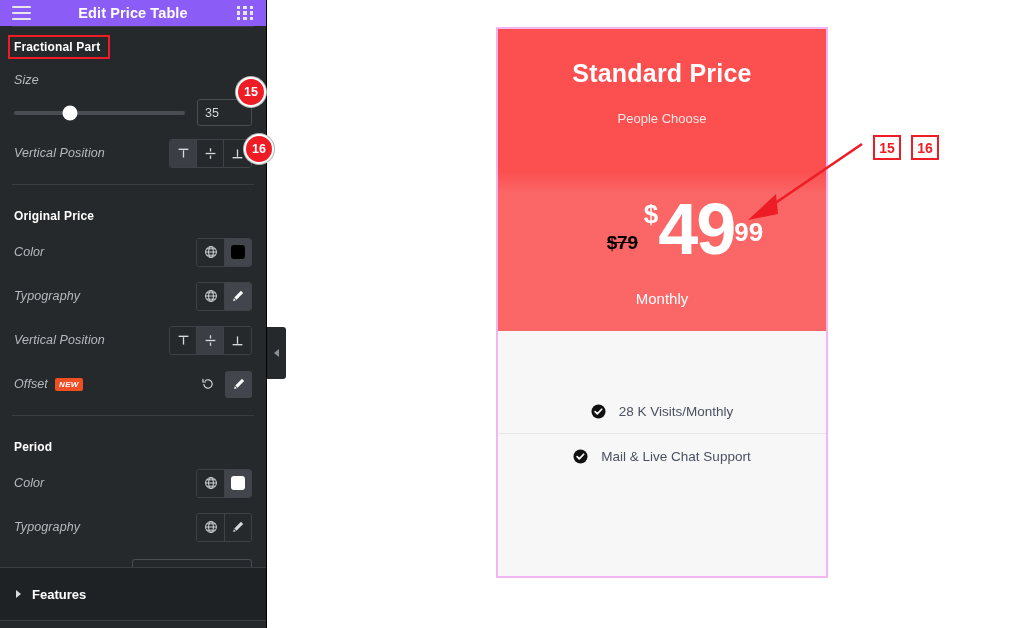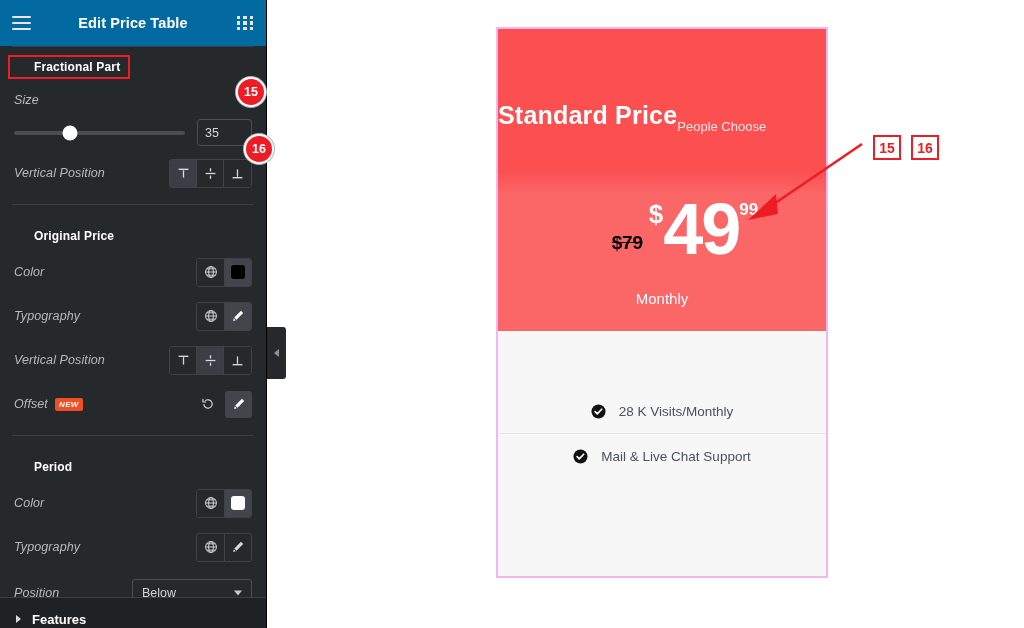--- a/index.html
+++ b/index.html
@@ -12,21 +12,21 @@
   #root { position: relative; width: 1024px; height: 628px; }
 
   
   #panel {
     position: absolute; left: 0; top: 0;
     width: 267px; height: 628px;
     background: #26292c;
     border-right: 1px solid #000;
   }
   #panel-header {
-    height: 46px; background: #0369a1;
+    height: 26px; background: #8b5cf6;
     display: flex; align-items: center; justify-content: space-between;
     padding: 0 12px;
   }
   #panel-title {
     position: absolute; left: 0; right: 0; text-align: center;
     font-size: 14.5px; font-weight: bold; color: #ffffff;
     letter-spacing: .1px; pointer-events: none;
   }
   .hdr-icon { position: relative; z-index: 2; cursor: pointer; }
   .hamburger { width: 19px; }
@@ -39,21 +39,21 @@
     width: 17px; display: grid;
     grid-template-columns: repeat(3, 1fr); gap: 2.2px;
   }
   .grid-dots i { display: block; width: 3.3px; height: 3.3px; background: #e7e7e7; }
 
   #panel-body { height: 595px; position: relative; background: #26292c; }
   .top-rule { height: 1px; background: #3a3d41; margin: 0 12px; }
 
   .sec-title {
     font-size: 12px; font-weight: bold; color: #ffffff;
-    padding: 14px 14px 8px 14px; letter-spacing: .15px; margin-left: 20px;
+    padding: 14px 14px 8px 14px; letter-spacing: .15px;
   }
   #frac-title-wrap { position: relative; display: inline-block; margin: 8px 0 0 8px; }
   #frac-title-wrap .sec-title { padding: 5px 10px 5px 6px; }
   .redbox {
     position: absolute; inset: 0;
     border: 2px solid #ee1c25; pointer-events: none;
   }
 
   .row {
     display: flex; align-items: center; justify-content: space-between;
@@ -127,21 +127,21 @@
   }
   .select-box span { font-size: 12.5px; color: #d3d6d9; }
   .caret {
     position: absolute; right: 9px; top: 50%; transform: translateY(-50%);
     width: 0; height: 0; border-left: 4.5px solid transparent;
     border-right: 4.5px solid transparent; border-top: 5px solid #c7cacd;
   }
 
   #features-bar {
     position: absolute; left: 0; bottom: 0; width: 100%;
-    height: 44px; background: #1f2225;
+    height: 54px; background: #1f2225;
     border-top: 1px solid #3a3d41; border-bottom: 1px solid #3a3d41;
     display: flex; align-items: center; padding-left: 16px; cursor: pointer;
   }
   #features-bar .tri {
     width: 0; height: 0; border-top: 4px solid transparent;
     border-bottom: 4px solid transparent; border-left: 5px solid #d7dadd;
     margin-right: 11px;
   }
   #features-bar .lbl { font-size: 13px; font-weight: bold; color: #ffffff; }
 
@@ -168,21 +168,21 @@
   }
 
   
   #card {
     position: absolute; left: 496px; top: 27px;
     width: 332px; height: 551px;
     background: #f7f7f7; border: 2px solid #f3b6f3;
   }
   #card-head {
     height: 142px; background: #fb4f50;
-    display: flex; flex-direction: row; align-items: center;
+    display: flex; flex-direction: column; align-items: center;
     justify-content: flex-start; padding-top: 30px;
   }
   #card-head .heading {
     font-size: 25px; font-weight: bold; color: #ffffff; letter-spacing: .2px;
   }
   #card-head .sub {
     font-size: 13px; color: #ffe6e6; margin-top: 23px;
   }
   #price-area {
     height: 160px;
@@ -201,22 +201,22 @@
   #price-main { display: flex; align-items: flex-start; }
   #currency {
     font-size: 26px; font-weight: bold; color: #ffffff;
     line-height: 1; margin-top: 2px;
   }
   #integer {
     font-size: 72px; font-weight: bold; color: #ffffff;
     line-height: .86; letter-spacing: -2px;
   }
   #fraction {
-    font-size: 17px; font-weight: bold; color: #ffffff;
-    line-height: 1; margin-top: 2px;
+    font-size: 26px; font-weight: bold; color: #ffffff;
+    line-height: 1; margin-top: 20px;
   }
   #period {
     position: absolute; left: 0; right: 0; bottom: 24px;
     text-align: center; font-size: 15px; color: #ffffff;
   }
 
   #card-body { padding-top: 24px; }
   #cta-wrap { display: flex; justify-content: center; }
   #cta {
     background: #646b79; border: none; border-radius: 3px;

